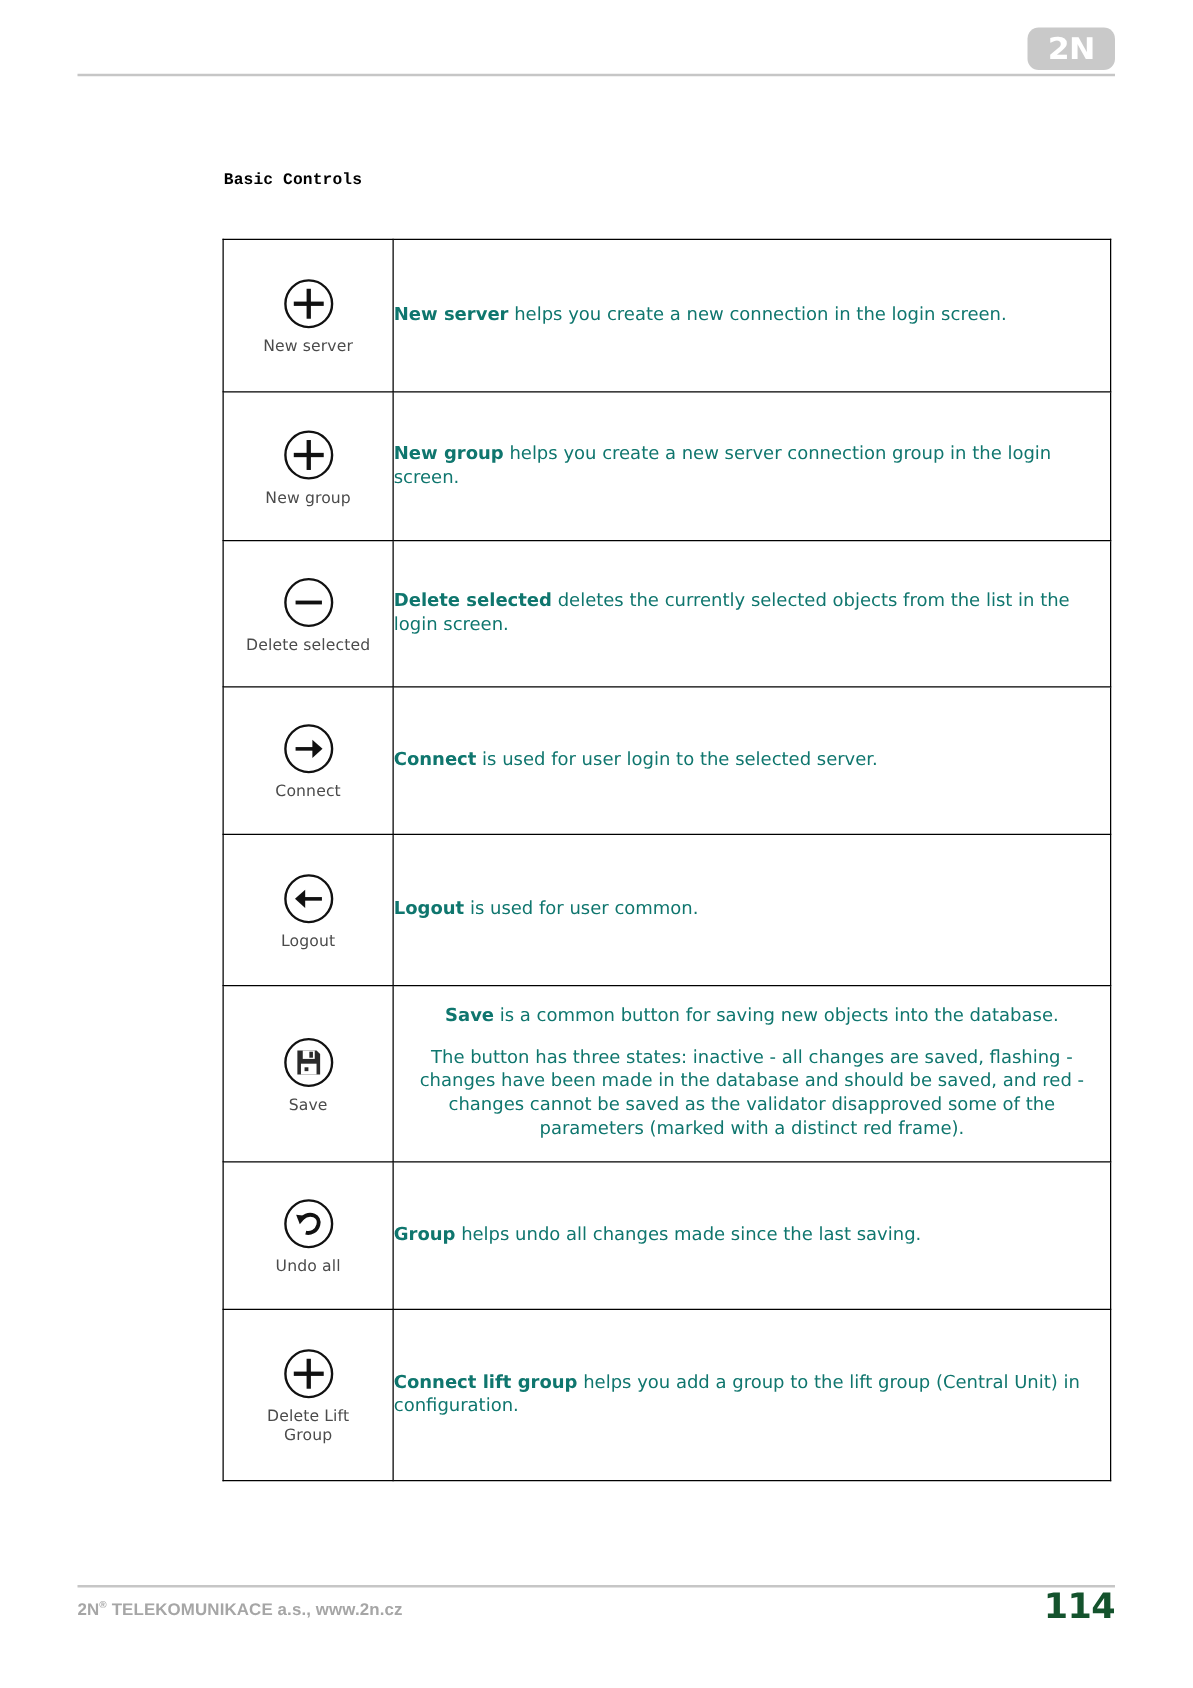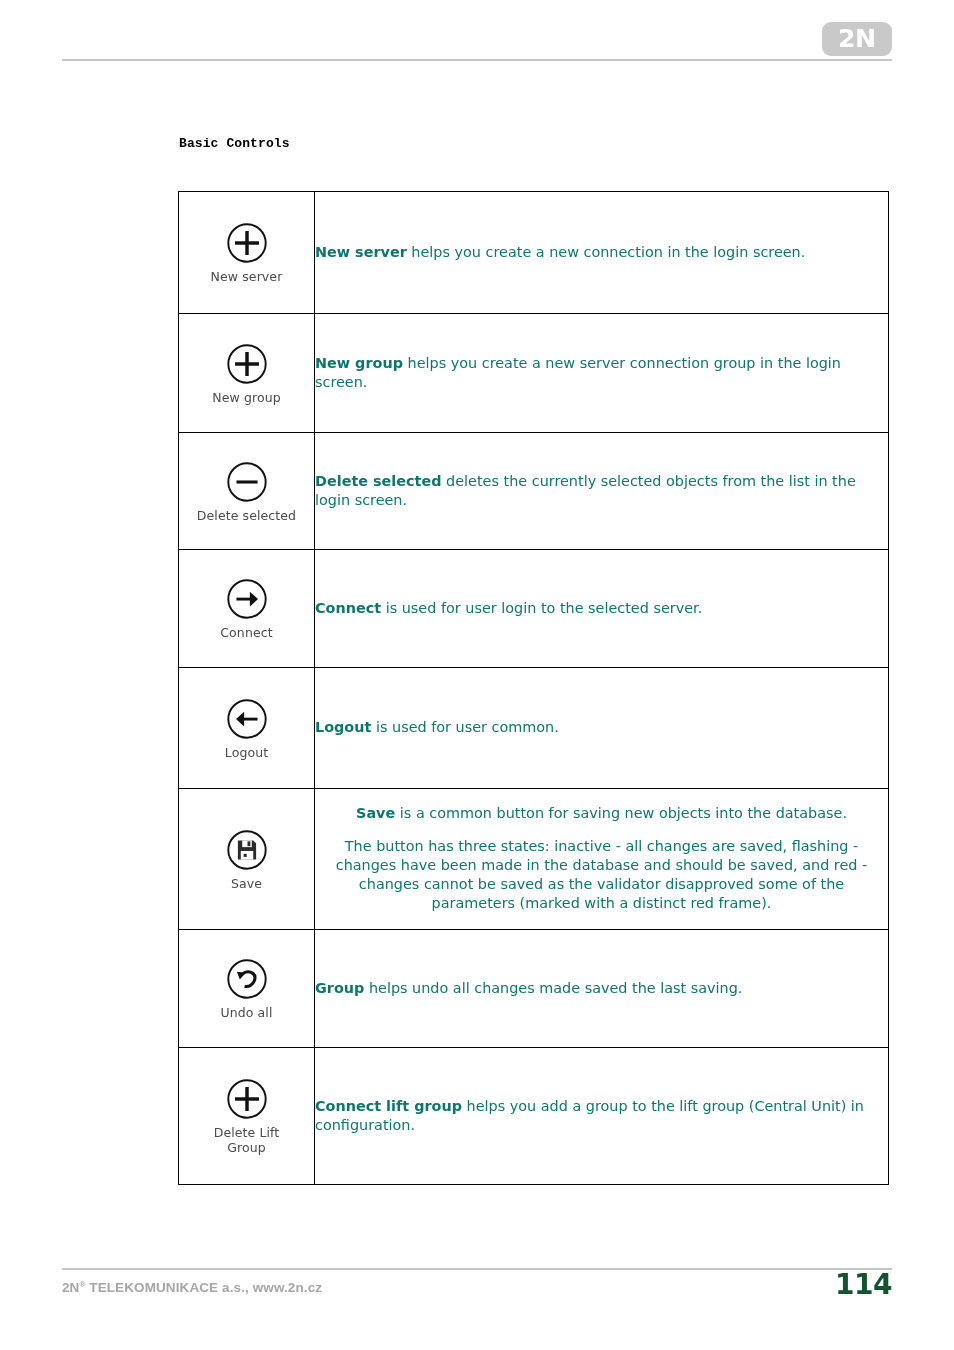--- a/index.html
+++ b/index.html
@@ -307,21 +307,21 @@
           <svg class="icon-glyph" viewBox="0 0 48 48">
             <circle cx="24" cy="24" r="19.5" fill="none" stroke="#111" stroke-width="2"></circle>
             <path d="M18.5 19.5 C25 13.5, 34 17.5, 32 25 C30.6 30.2, 25.5 32.5, 21.5 31.5" fill="none" stroke="#111" stroke-width="3.2" stroke-linecap="butt"></path>
             <polygon points="13.5,16.5 22.5,17.5 16.5,24.5" fill="#111"></polygon>
           </svg>
           <div class="icon-label">Undo all</div>
         </div>
       </td>
       <td class="desc-cell">
         <div class="desc-text">
-          <p><b>Group</b><span> helps undo all changes made saved the last saving.</span></p>
+          <p><b>Group</b><span> helps undo all changes made since the last saving.</span></p>
         </div>
       </td>
     </tr>
 
     <tr class="r-lift">
       <td class="icon-cell">
         <div class="icon-wrap">
           <svg class="icon-glyph" viewBox="0 0 48 48">
             <circle cx="24" cy="24" r="19.5" fill="none" stroke="#111" stroke-width="2"></circle>
             <rect x="22.2" y="11.5" width="3.6" height="25" fill="#111"></rect>

